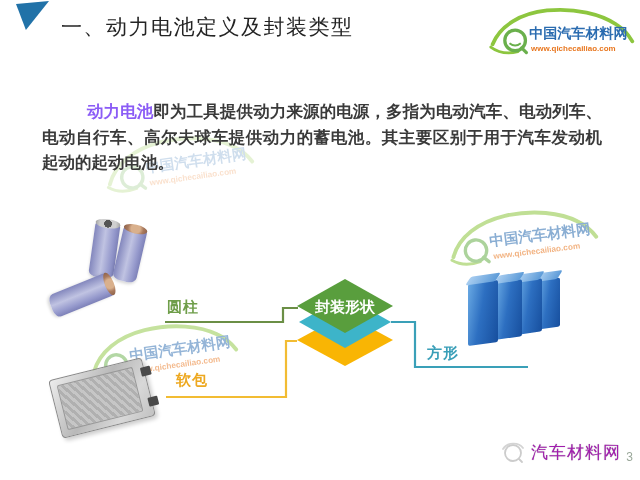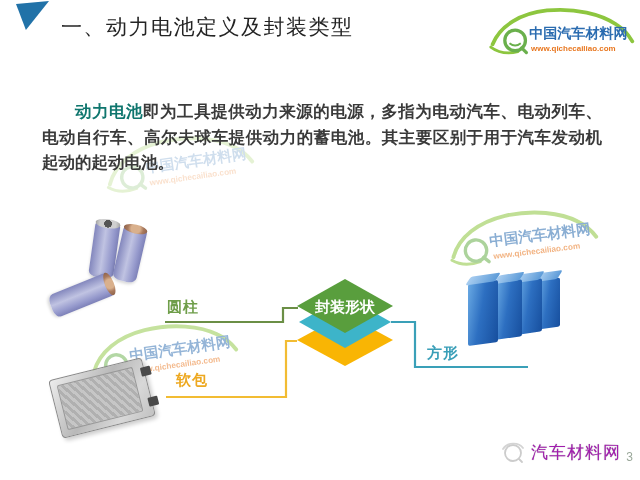--- a/index.html
+++ b/index.html
@@ -20,21 +20,21 @@
   #header-logo{left:487px;top:2px;}
   .watermark{pointer-events:none;}
   #watermark-text{left:84px;top:132px;opacity:0.22;transform:rotate(-8deg);width:190px;}
   #watermark-right{left:443px;top:206px;opacity:0.55;transform:rotate(-7deg);width:160px;}
   #watermark-bottom{left:73px;top:320px;opacity:0.5;transform:rotate(-8deg);width:180px;}
 
   
   #paragraph{left:42px;top:99px;width:560px;font-size:16.5px;line-height:25.5px;
     color:#3a3a3a;font-weight:600;text-align:justify;}
   #paragraph p{margin:0;text-indent:2em;}
-  .kw{color:#0f766e;}
+  .kw{color:#8b5cf6;margin-left:12px;}
 
   
   #diagram-svg{left:0;top:0;width:640px;height:480px;}
   .shape-label{font-size:15px;font-weight:bold;letter-spacing:1px;}
   #cylinder-label{left:167px;top:298px;color:#6f9e4a;}
   #prismatic-label{left:427px;top:344px;color:#3a9fb8;}
   #pouch-label{left:176px;top:371px;color:#eda820;}
 
   
   #cylindrical-batteries{left:70px;top:214px;width:160px;height:85px;}

